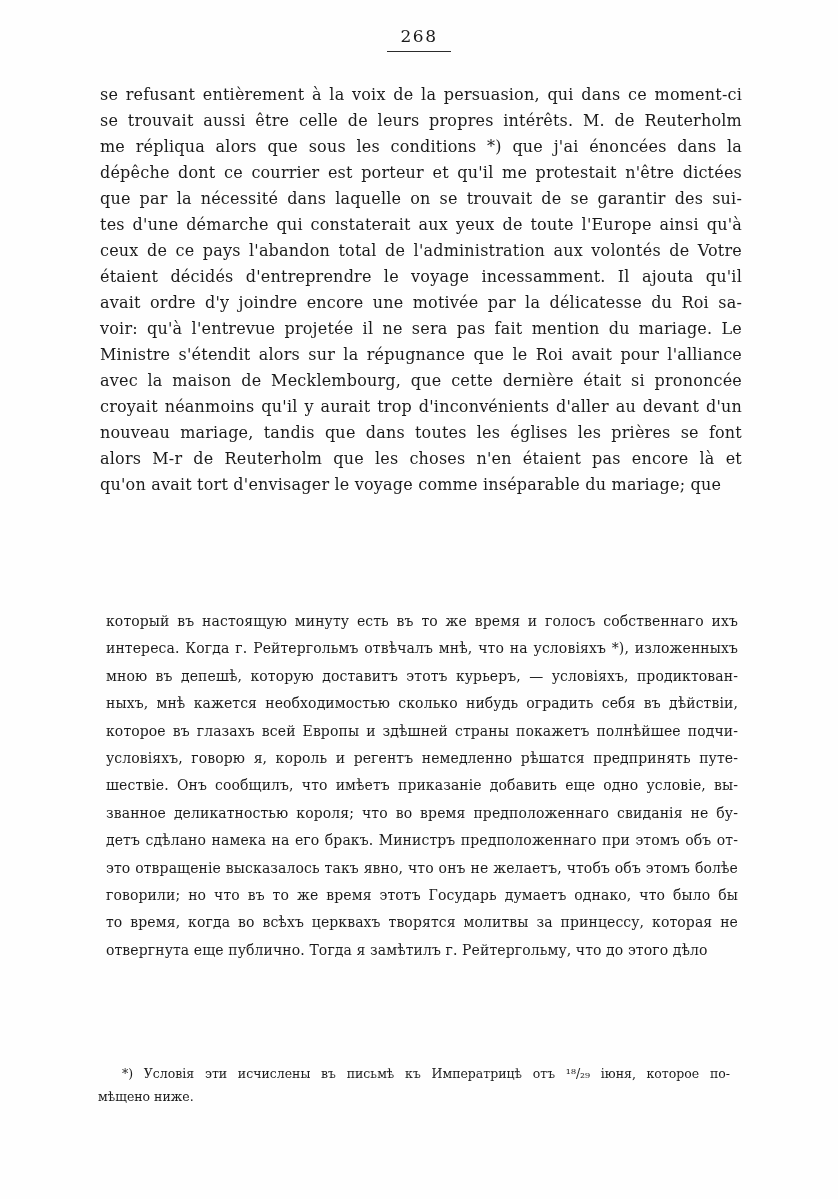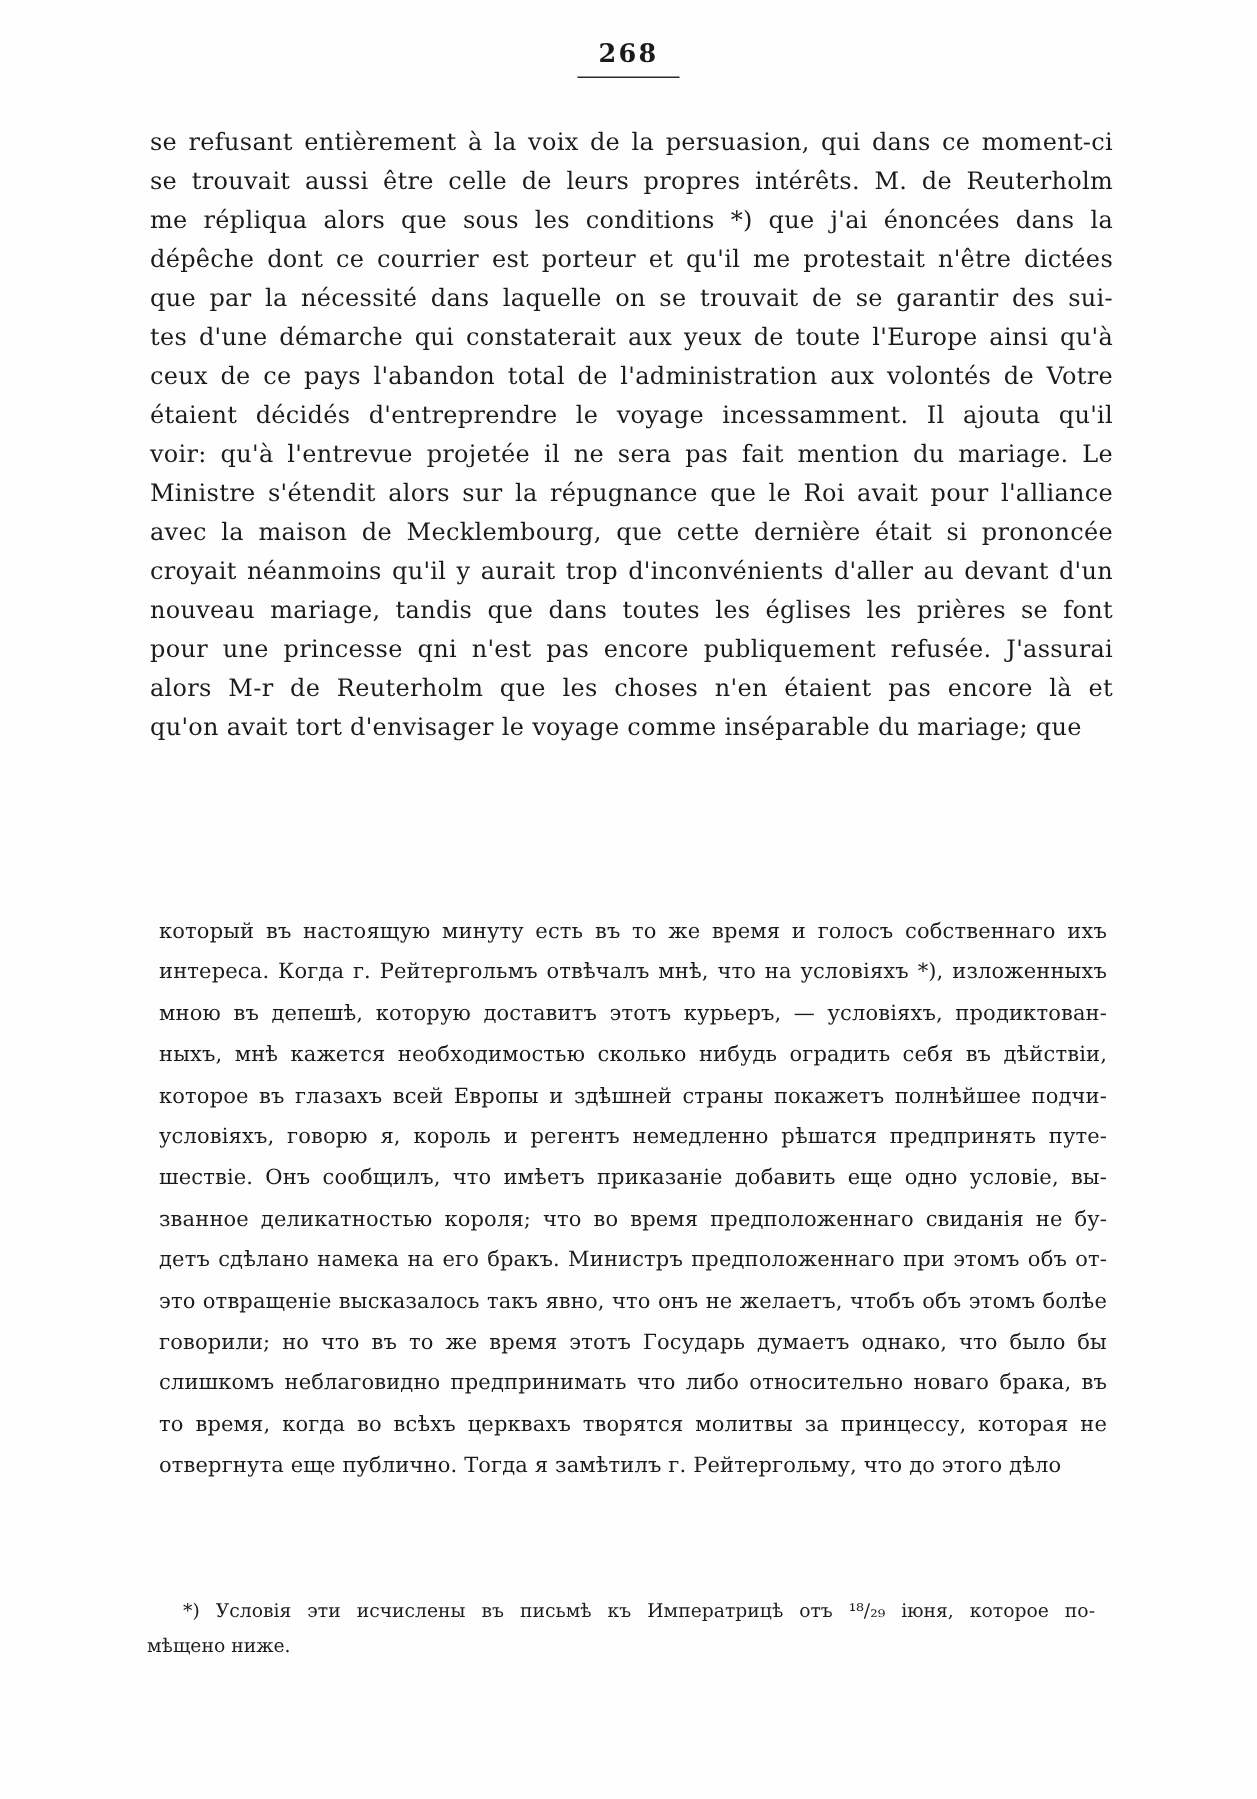--- a/index.html
+++ b/index.html
@@ -19,21 +19,21 @@
   .pageno-wrap {
     position: absolute;
     top: 26px;
     left: 0;
     width: 100%;
     text-align: center;
   }
   .page-number {
     display: inline-block;
     font-size: 17px;
-    font-weight: bold;
+    font-weight: normal;
     letter-spacing: 1.5px;
     padding: 0 14px 5px 14px;
     border-bottom: 1.5px solid #2b2b2b;
   }
   .french-block {
     position: absolute;
     top: 82px;
     left: 100px;
     width: 642px;
     font-size: 16px;
@@ -79,43 +79,42 @@
 
   <div class="french-block">
       <div class="tline">se refusant entièrement à la voix de la persuasion, qui dans ce moment-ci</div>
       <div class="tline">se trouvait aussi être celle de leurs propres intérêts. M. de Reuterholm</div>
       <div class="tline">me répliqua alors que sous les conditions *) que j'ai énoncées dans la</div>
       <div class="tline">dépêche dont ce courrier est porteur et qu'il me protestait n'être dictées</div>
       <div class="tline">que par la nécessité dans laquelle on se trouvait de se garantir des sui-</div>
       <div class="tline">tes d'une démarche qui constaterait aux yeux de toute l'Europe ainsi qu'à</div>
       <div class="tline">ceux de ce pays l'abandon total de l'administration aux volontés de Votre</div>
       <div class="tline">étaient décidés d'entreprendre le voyage incessamment. Il ajouta qu'il</div>
+      <div class="tline">avait ordre d'y joindre encore une motivée par la délicatesse du Roi sa-</div>
       <div class="tline">voir: qu'à l'entrevue projetée il ne sera pas fait mention du mariage. Le</div>
       <div class="tline">Ministre s'étendit alors sur la répugnance que le Roi avait pour l'alliance</div>
       <div class="tline">avec la maison de Mecklembourg, que cette dernière était si prononcée</div>
       <div class="tline">croyait néanmoins qu'il y aurait trop d'inconvénients d'aller au devant d'un</div>
       <div class="tline">nouveau mariage, tandis que dans toutes les églises les prières se font</div>
-      <div class="tline">pour une princesse qni n'est pas encore publiquement refusée. J'assurai</div>
       <div class="tline">alors M-r de Reuterholm que les choses n'en étaient pas encore là et</div>
       <div class="tline tline-last">qu'on avait tort d'envisager le voyage comme inséparable du mariage; que</div>
     </div>
 
   <div class="russian-block">
       <div class="tline">который въ настоящую минуту есть въ то же время и голосъ собственнаго ихъ</div>
       <div class="tline">интереса. Когда г. Рейтергольмъ отвѣчалъ мнѣ, что на условіяхъ *), изложенныхъ</div>
       <div class="tline">мною въ депешѣ, которую доставитъ этотъ курьеръ, — условіяхъ, продиктован-</div>
       <div class="tline">ныхъ, мнѣ кажется необходимостью сколько нибудь оградить себя въ дѣйствіи,</div>
       <div class="tline">которое въ глазахъ всей Европы и здѣшней страны покажетъ полнѣйшее подчи-</div>
       <div class="tline">условіяхъ, говорю я, король и регентъ немедленно рѣшатся предпринять путе-</div>
       <div class="tline">шествіе. Онъ сообщилъ, что имѣетъ приказаніе добавить еще одно условіе, вы-</div>
       <div class="tline">званное деликатностью короля; что во время предположеннаго свиданія не бу-</div>
       <div class="tline">детъ сдѣлано намека на его бракъ. Министръ предположеннаго при этомъ объ от-</div>
       <div class="tline">это отвращеніе высказалось такъ явно, что онъ не желаетъ, чтобъ объ этомъ болѣе</div>
       <div class="tline">говорили; но что въ то же время этотъ Государь думаетъ однако, что было бы</div>
-      <div class="tline">слишкомъ неблаговидно предпринимать что либо относительно новаго брака, въ</div>
       <div class="tline">то время, когда во всѣхъ церквахъ творятся молитвы за принцессу, которая не</div>
       <div class="tline tline-last">отвергнута еще публично. Тогда я замѣтилъ г. Рейтергольму, что до этого дѣло</div>
     </div>
 
   <div class="footnote-block">
       <div class="tline">*) Условія эти исчислены въ письмѣ къ Императрицѣ отъ ¹⁸/₂₉ іюня, которое по-</div>
       <div class="tline tline-last">мѣщено ниже.</div>
     </div>
 
 </div>

